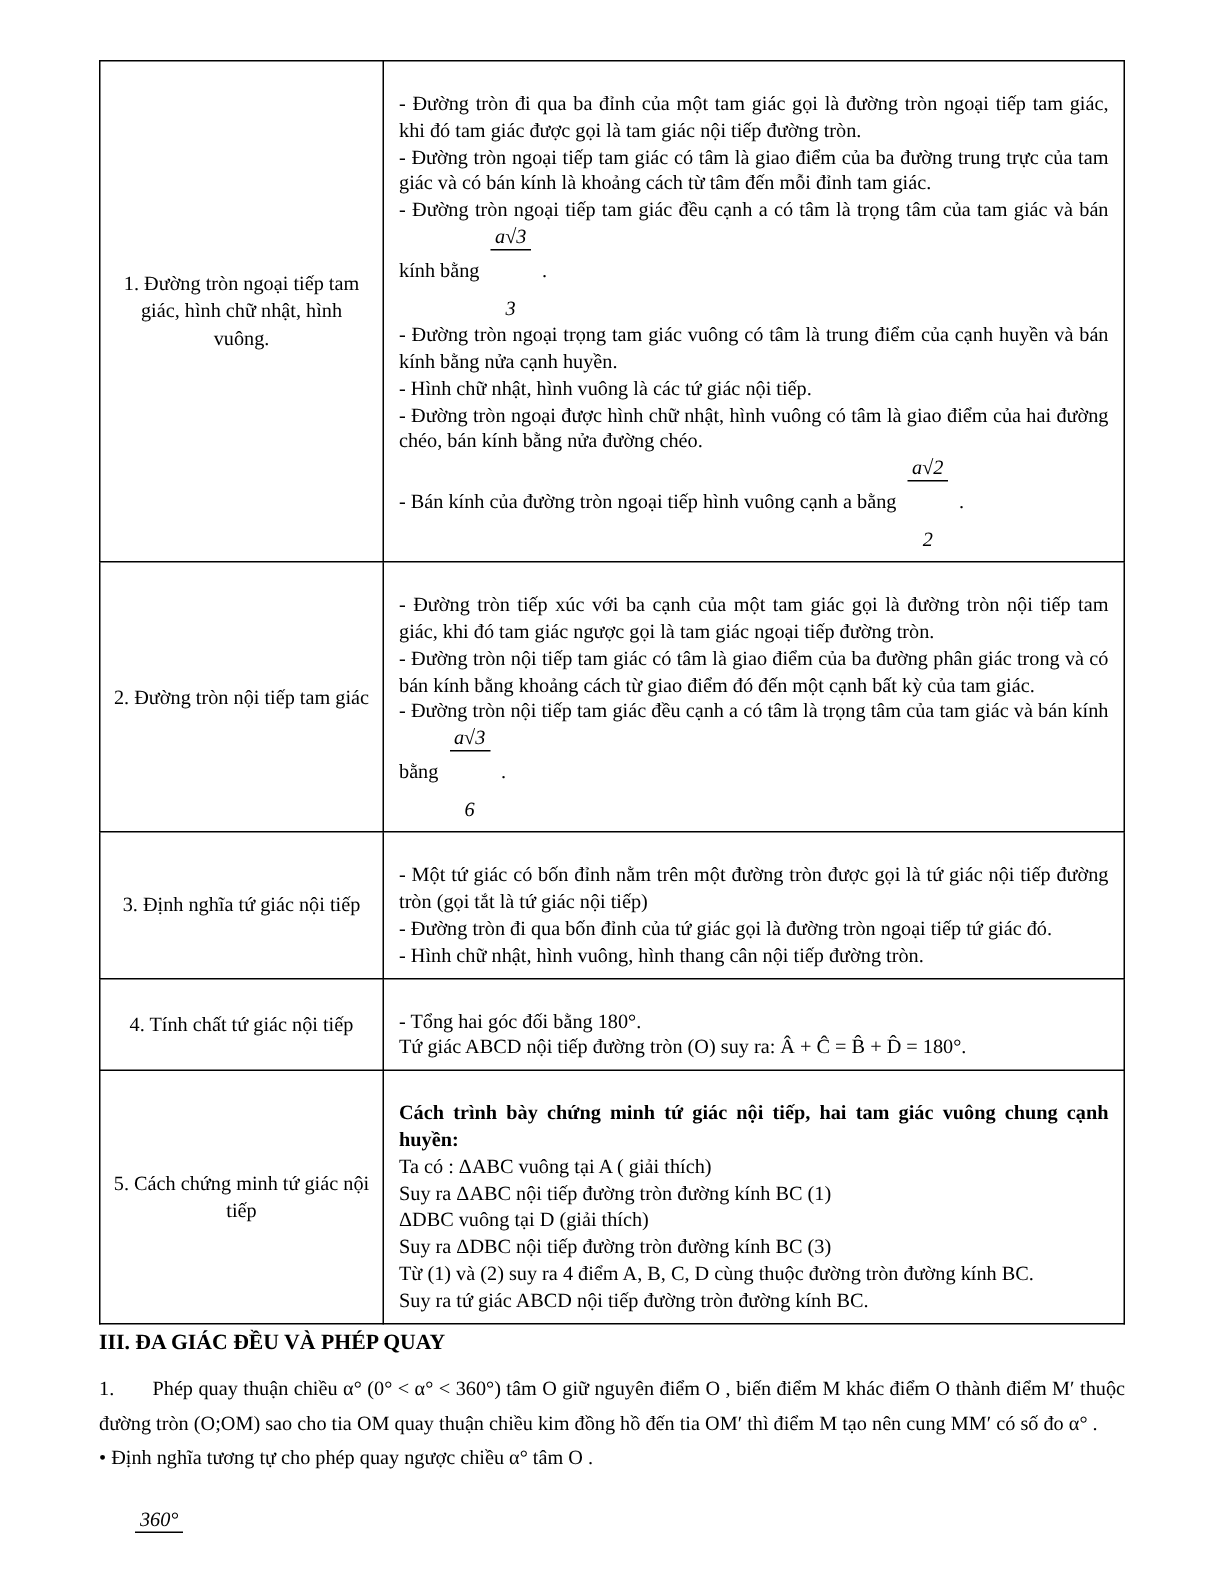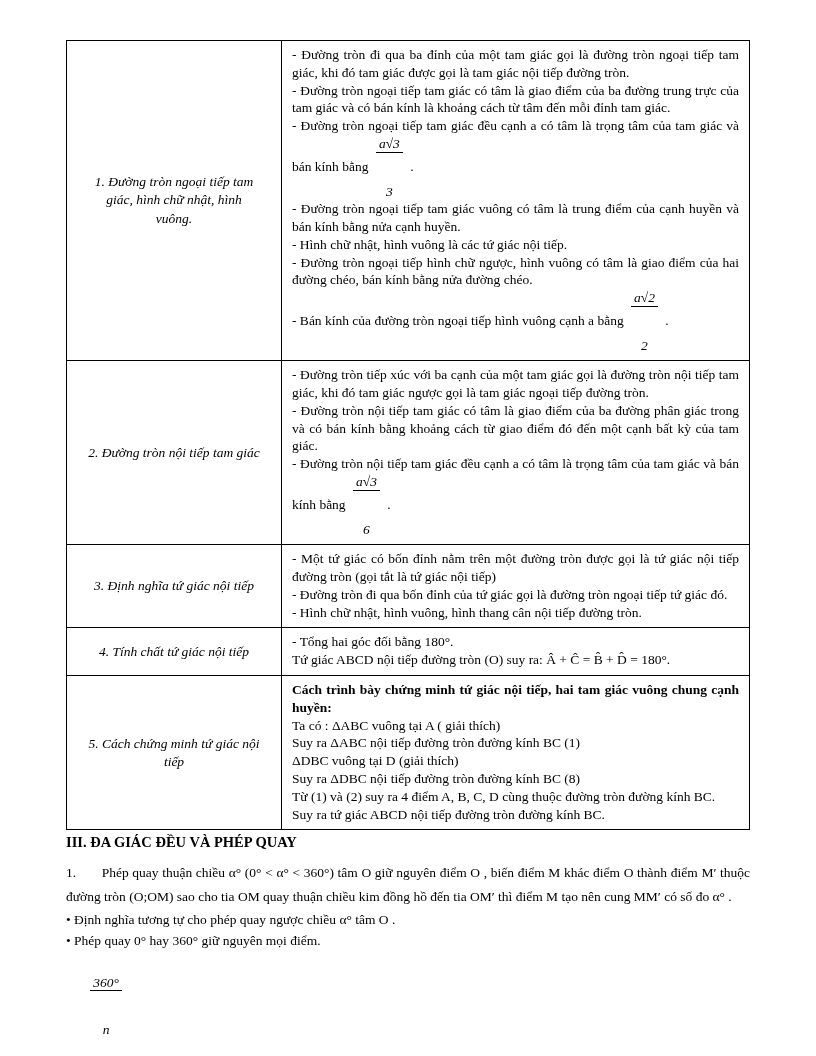--- a/index.html
+++ b/index.html
@@ -7,23 +7,23 @@
     width: 816px; height: 1056px; box-sizing: border-box;
     padding: 40px 66px 0 66px;
     background: #ffffff; color: #000;
     font-family: "Liberation Serif", serif;
     font-size: 13.5px;
     position: relative; overflow: hidden;
   }
   table.main { border-collapse: collapse; width: 100%; table-layout: fixed; }
   table.main td { border: 1.5px solid #000; vertical-align: middle; }
   td.label {
-    width: 172px; text-align: center; padding: 6px 21px; line-height: 1.35; font-style: italic;
+    width: 172px; text-align: center; padding: 6px 8px; line-height: 1.35;
   }
-  td.content { padding: 5px 10px 6px 10px; text-align: justify; }
+  td.content { padding: 19px 10px 6px 10px; text-align: justify; }
   .para { line-height: 1.32; margin: 0; }
   .b { font-weight: bold; }
   .frac {
     display: inline-flex; flex-direction: column; align-items: center;
     vertical-align: middle; font-style: italic; margin: 1px 4px;
     line-height: 1.15; text-align: center; gap: 31px;
   }
   .frac .fnum { border-bottom: 1px solid #000; padding: 0 3px; }
   .frac .fden { padding: 0 3px; }
   .sec3 { margin-top: 4px; }
@@ -48,23 +48,23 @@
           <div class="para">- Đường tròn đi qua ba đỉnh của một tam giác gọi là đường tròn ngoại tiếp tam giác, khi đó tam giác được gọi là tam giác nội tiếp đường tròn.</div>
           <div class="para">- Đường tròn ngoại tiếp tam giác có tâm là giao điểm của ba đường trung trực của tam giác và có bán kính là khoảng cách từ tâm đến mỗi đỉnh tam giác.</div>
           <div class="para">
             <span>- Đường tròn ngoại tiếp tam giác đều cạnh a có tâm là trọng tâm của tam giác và bán kính bằng</span>
             <span class="frac">
                 <span class="fnum">a√3</span>
                 <span class="fden">3</span>
               </span>
             <span>.</span>
           </div>
-          <div class="para">- Đường tròn ngoại tiếp tam giác vuông có tâm là trung điểm của cạnh huyền và bán kính bằng nửa cạnh huyền.</div>
+          <div class="para">- Đường tròn ngoại trọng tam giác vuông có tâm là trung điểm của cạnh huyền và bán kính bằng nửa cạnh huyền.</div>
           <div class="para">- Hình chữ nhật, hình vuông là các tứ giác nội tiếp.</div>
-          <div class="para">- Đường tròn ngoại tiếp hình chữ ngược, hình vuông có tâm là giao điểm của hai đường chéo, bán kính bằng nửa đường chéo.</div>
+          <div class="para">- Đường tròn ngoại được hình chữ nhật, hình vuông có tâm là giao điểm của hai đường chéo, bán kính bằng nửa đường chéo.</div>
           <div class="para">
             <span>- Bán kính của đường tròn ngoại tiếp hình vuông cạnh a bằng</span>
             <span class="frac">
                 <span class="fnum">a√2</span>
                 <span class="fden">2</span>
               </span>
             <span>.</span>
           </div>
         </td>
       </tr>
@@ -102,34 +102,33 @@
         </td>
       </tr>
 
       <tr>
         <td class="label">5. Cách chứng minh tứ giác nội tiếp</td>
         <td class="content">
           <div class="para b">Cách trình bày chứng minh tứ giác nội tiếp, hai tam giác vuông chung cạnh huyền:</div>
           <div class="para">Ta có : ΔABC vuông tại A ( giải thích)</div>
           <div class="para">Suy ra ΔABC nội tiếp đường tròn đường kính BC (1)</div>
           <div class="para">ΔDBC vuông tại D (giải thích)</div>
-          <div class="para">Suy ra ΔDBC nội tiếp đường tròn đường kính BC (8)</div>
+          <div class="para">Suy ra ΔDBC nội tiếp đường tròn đường kính BC (3)</div>
           <div class="para">Từ (1) và (2) suy ra 4 điểm A, B, C, D cùng thuộc đường tròn đường kính BC.</div>
           <div class="para">Suy ra tứ giác ABCD nội tiếp đường tròn đường kính BC.</div>
         </td>
       </tr>
 
     </tbody>
   </table>
 
   <div class="sec3">
     <div class="sec-title">III. ĐA GIÁC ĐỀU VÀ PHÉP QUAY</div>
     <div class="para">1.&nbsp;&nbsp;&nbsp;&nbsp;&nbsp;&nbsp;&nbsp;Phép quay thuận chiều α° (0° &lt; α° &lt; 360°) tâm O giữ nguyên điểm O , biến điểm M khác điểm O thành điểm M′ thuộc đường tròn (O;OM) sao cho tia OM quay thuận chiều kim đồng hồ đến tia OM′ thì điểm M tạo nên cung MM′ có số đo α° .</div>
     <div class="para tight">• Định nghĩa tương tự cho phép quay ngược chiều α° tâm O .</div>
-    <div class="para tight">• Phép quay 0° hay 360° giữ nguyên mọi điểm.</div>
     <div class="para tight">
       <span class="frac"><span class="fnum">360°</span><span class="fden">n</span></span>
     </div>
     <div class="para tight">• Ví dụ về phép quay của đa giác đều</div>
   </div>
 
   <div class="footer">
     <span class="footer-page">
       <span style="color: #a21caf;">Trang</span>
       <span style="color: rgb(255, 0, 0);">2</span>

